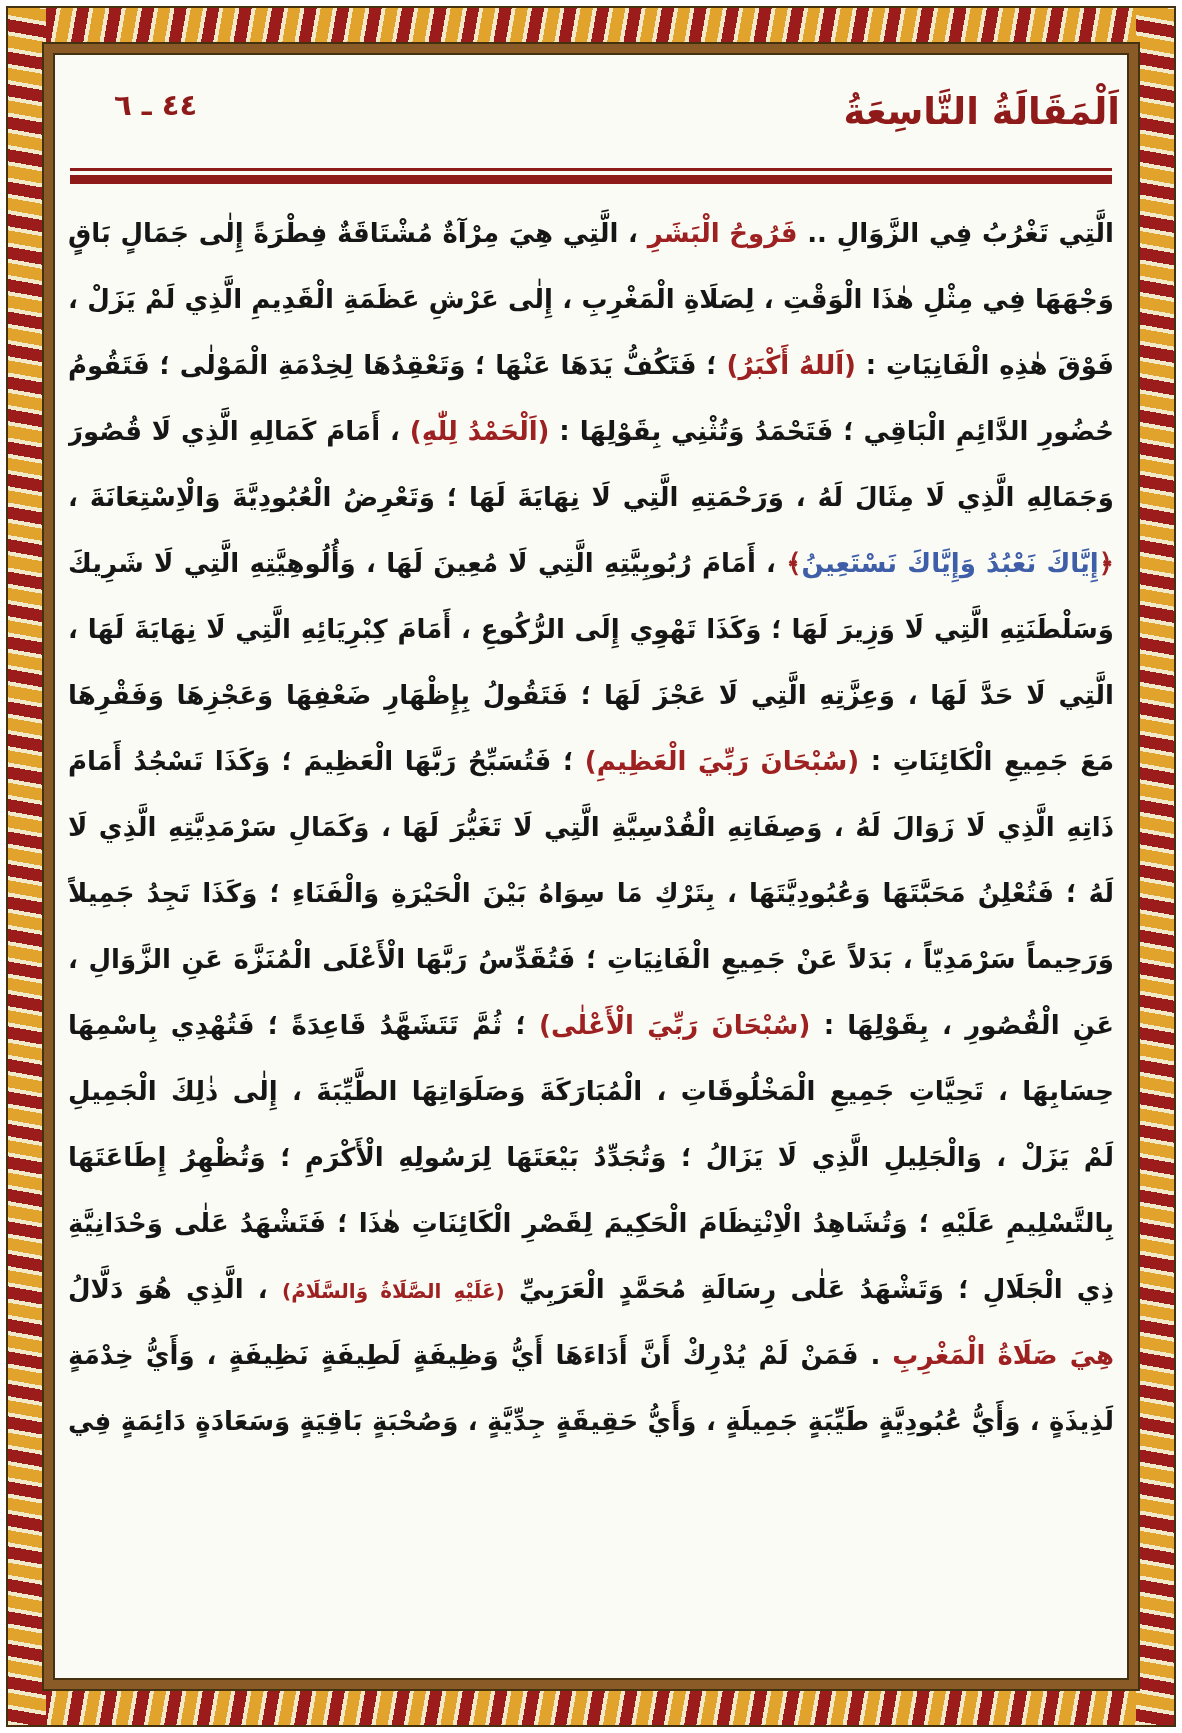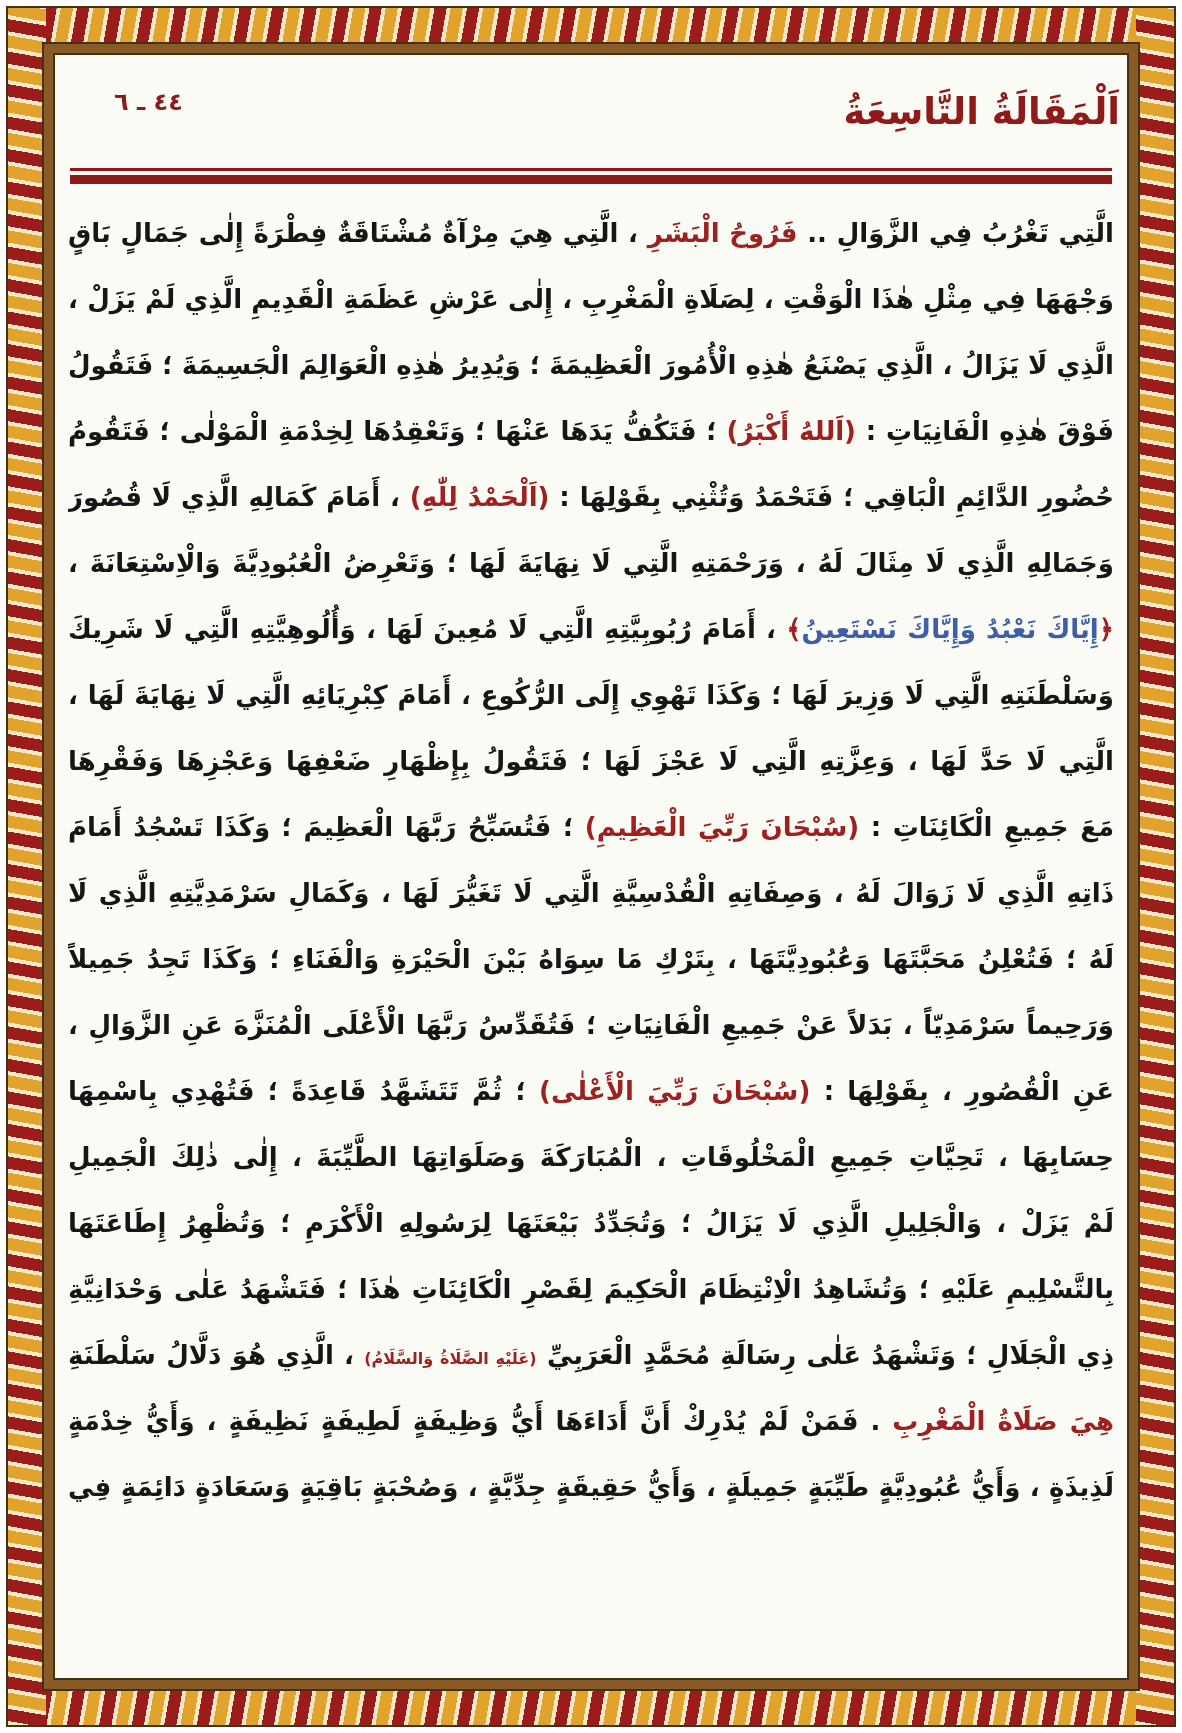--- a/index.html
+++ b/index.html
@@ -52,21 +52,21 @@
   .header{
     position:relative; height:104px;
   }
   .page-title{
     position:absolute; left:0; right:0; top:32px;
     text-align:right;
     font-size:37px; font-weight:700; color:var(--red);
   }
   .page-number{
     position:absolute; left:52px; top:30px;
-    font-size:24px; font-weight:700; color:var(--red);
+    font-size:29px; font-weight:700; color:var(--red);
     direction:rtl;
   }
   .header-rule{margin:6px 8px 0 8px;}
   .rule-thin{height:3px;background:var(--red);}
   .rule-thick{height:9px;background:var(--red);margin-top:4px;}
   .body-text{
     margin-top:16px;
     padding:0 6px;
     color:#161616;
     font-size:26px; font-weight:700;
@@ -75,21 +75,21 @@
   .line{
     direction:rtl;
     text-align:justify;
     text-align-last:justify;
     height:66px; overflow:hidden;
   }
   .run{white-space:normal;}
   .run.red{color:var(--hl-red);}
   .run.blue{color:var(--verse-blue);}
   .run.bracket{color:var(--hl-red);}
-  .run.roundel{color:var(--hl-red);font-size:16px;font-weight:700;}
+  .run.roundel{color:var(--hl-red);font-size:20px;font-weight:700;}
 </style>
 </head>
 <body>
 
 <div class="page">
 
   <div class="chain-band">
     <div class="chain-side left"></div>
     <div class="chain-side right"></div>
   </div>
@@ -104,21 +104,20 @@
     </div>
 
     <div class="header-rule">
       <div class="rule-thin"></div>
       <div class="rule-thick"></div>
     </div>
 
     <div class="body-text">
         <div class="line"><span class="run">الَّتِي تَغْرُبُ فِي الزَّوَالِ .. </span><span class="run red">فَرُوحُ الْبَشَرِ</span><span class="run"> ، الَّتِي هِيَ مِرْآةٌ مُشْتَاقَةٌ فِطْرَةً إِلٰى جَمَالٍ بَاقٍ ، تُحَوِّلُ</span></div>
         <div class="line"><span class="run">وَجْهَهَا فِي مِثْلِ هٰذَا الْوَقْتِ ، لِصَلَاةِ الْمَغْرِبِ ، إِلٰى عَرْشِ عَظَمَةِ الْقَدِيمِ الَّذِي لَمْ يَزَلْ ، وَالْبَاقِي</span></div>
-        <div class="line"><span class="run">الَّذِي لَا يَزَالُ ، الَّذِي يَصْنَعُ هٰذِهِ الْأُمُورَ الْعَظِيمَةَ ؛ وَيُدِيرُ هٰذِهِ الْعَوَالِمَ الْجَسِيمَةَ ؛ فَتَقُولُ</span></div>
         <div class="line"><span class="run">فَوْقَ هٰذِهِ الْفَانِيَاتِ : </span><span class="run red">(اَللهُ أَكْبَرُ)</span><span class="run"> ؛ فَتَكُفُّ يَدَهَا عَنْهَا ؛ وَتَعْقِدُهَا لِخِدْمَةِ الْمَوْلٰى ؛ فَتَقُومُ فِي</span></div>
         <div class="line"><span class="run">حُضُورِ الدَّائِمِ الْبَاقِي ؛ فَتَحْمَدُ وَتُثْنِي بِقَوْلِهَا : </span><span class="run red">(اَلْحَمْدُ لِلّٰهِ)</span><span class="run"> ، أَمَامَ كَمَالِهِ الَّذِي لَا قُصُورَ لَهُ ،</span></div>
         <div class="line"><span class="run">وَجَمَالِهِ الَّذِي لَا مِثَالَ لَهُ ، وَرَحْمَتِهِ الَّتِي لَا نِهَايَةَ لَهَا ؛ وَتَعْرِضُ الْعُبُودِيَّةَ وَالْاِسْتِعَانَةَ ، بِقَوْلِهَا :</span></div>
         <div class="line"><span class="run bracket">﴿</span><span class="run blue">إِيَّاكَ نَعْبُدُ وَإِيَّاكَ نَسْتَعِينُ</span><span class="run bracket">﴾</span><span class="run"> ، أَمَامَ رُبُوبِيَّتِهِ الَّتِي لَا مُعِينَ لَهَا ، وَأُلُوهِيَّتِهِ الَّتِي لَا شَرِيكَ لَهَا ،</span></div>
         <div class="line"><span class="run">وَسَلْطَنَتِهِ الَّتِي لَا وَزِيرَ لَهَا ؛ وَكَذَا تَهْوِي إِلَى الرُّكُوعِ ، أَمَامَ كِبْرِيَائِهِ الَّتِي لَا نِهَايَةَ لَهَا ، وَقُدْرَتِهِ</span></div>
         <div class="line"><span class="run">الَّتِي لَا حَدَّ لَهَا ، وَعِزَّتِهِ الَّتِي لَا عَجْزَ لَهَا ؛ فَتَقُولُ بِإِظْهَارِ ضَعْفِهَا وَعَجْزِهَا وَفَقْرِهَا وَذُلِّهَا ،</span></div>
         <div class="line"><span class="run">مَعَ جَمِيعِ الْكَائِنَاتِ : </span><span class="run red">(سُبْحَانَ رَبِّيَ الْعَظِيمِ)</span><span class="run"> ؛ فَتُسَبِّحُ رَبَّهَا الْعَظِيمَ ؛ وَكَذَا تَسْجُدُ أَمَامَ جَمَالِ</span></div>
         <div class="line"><span class="run">ذَاتِهِ الَّذِي لَا زَوَالَ لَهُ ، وَصِفَاتِهِ الْقُدْسِيَّةِ الَّتِي لَا تَغَيُّرَ لَهَا ، وَكَمَالِ سَرْمَدِيَّتِهِ الَّذِي لَا تَبَدُّلَ</span></div>
         <div class="line"><span class="run">لَهُ ؛ فَتُعْلِنُ مَحَبَّتَهَا وَعُبُودِيَّتَهَا ، بِتَرْكِ مَا سِوَاهُ بَيْنَ الْحَيْرَةِ وَالْفَنَاءِ ؛ وَكَذَا تَجِدُ جَمِيلاً بَاقِياً</span></div>
         <div class="line"><span class="run">وَرَحِيماً سَرْمَدِيّاً ، بَدَلاً عَنْ جَمِيعِ الْفَانِيَاتِ ؛ فَتُقَدِّسُ رَبَّهَا الْأَعْلَى الْمُنَزَّهَ عَنِ الزَّوَالِ ، وَالْمُبَرَّأَ</span></div>

